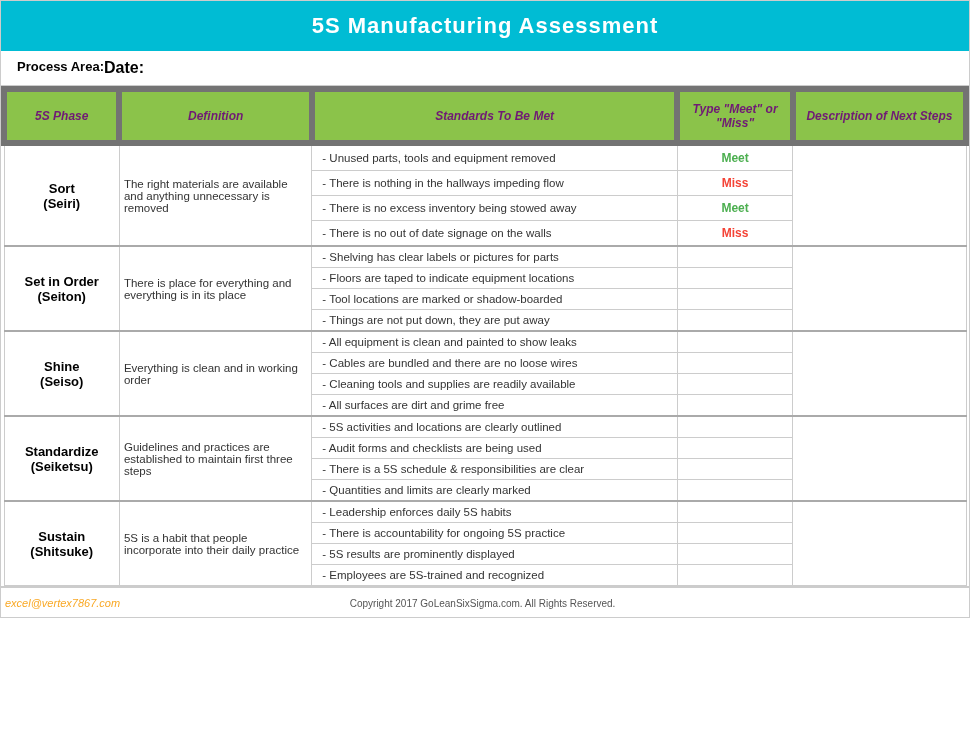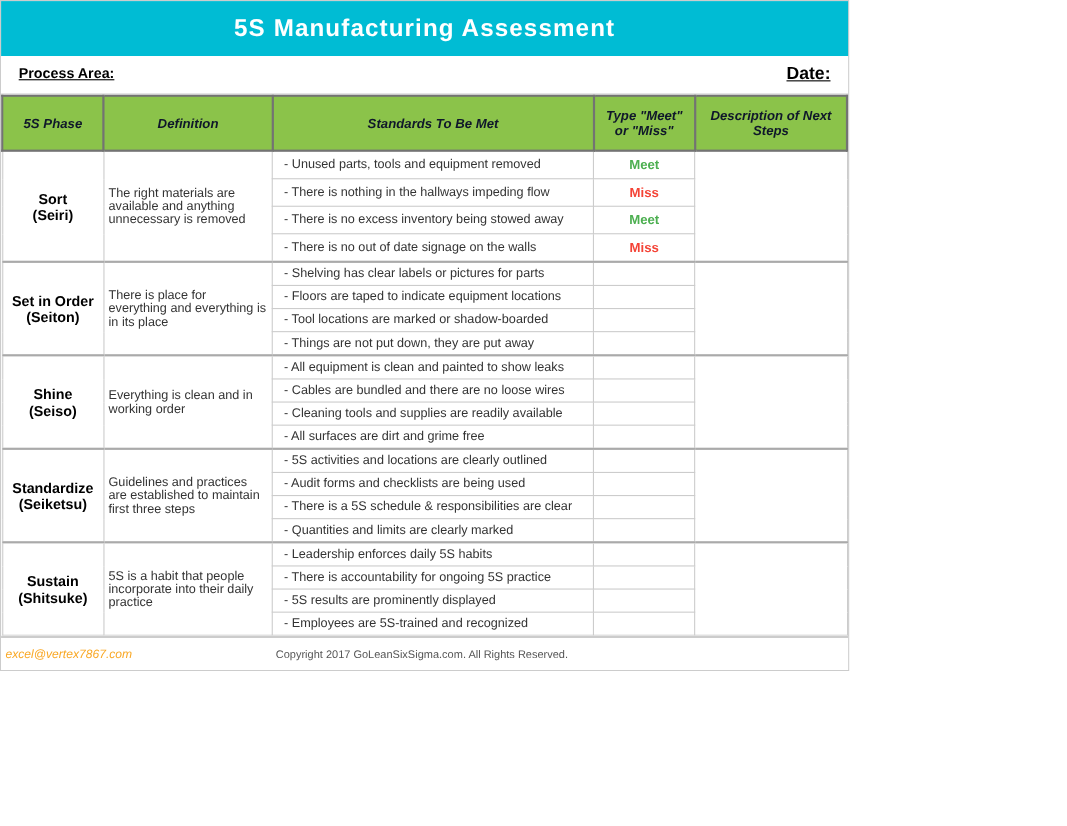--- a/index.html
+++ b/index.html
@@ -4,68 +4,66 @@
   <style>
     * { box-sizing: border-box; margin: 0; padding: 0; }
     body {
       font-family: Arial, sans-serif;
       font-size: 12px;
       background: #fff;
       width: 970px;
       min-height: 751px;
     }
     .page-wrapper {
-      width: 772px;
+      width: 970px;
       background: #fff;
       border: 1px solid #ccc;
     }
     .title-bar {
       background: #00bcd4;
       text-align: center;
       padding: 12px 8px;
     }
     .title-bar h1 {
       color: #fff;
       font-size: 22px;
       font-weight: bold;
       letter-spacing: 1px;
     }
     .meta-row {
       display: flex;
-      justify-content: space-between;
       padding: 8px 16px;
       background: #fff;
       border-bottom: 1px solid #ccc;
-      text-decoration: underline;
     }
     .meta-row .process-area {
       font-weight: bold;
       font-size: 13px;
     }
     .meta-row .date-label {
       font-weight: bold;
       font-size: 16px;
     }
     .table-container {
       width: 100%;
       overflow: hidden;
     }
     table {
       width: 100%;
       border-collapse: collapse;
       table-layout: fixed;
     }
     thead tr th {
       background: #8bc34a;
-      color: #0f172a;
+      color: #701a75;
       font-weight: bold;
       font-style: italic;
       text-align: center;
       padding: 10px 6px;
-      border: 2px solid #737373;
+      border: 6px solid #737373;
       vertical-align: middle;
     }
     th:nth-child(1) { width: 12%; }
     th:nth-child(2) { width: 20%; }
     th:nth-child(3) { width: 38%; }
     th:nth-child(4) { width: 12%; }
     th:nth-child(5) { width: 18%; }
 
     tbody tr td {
       border: 1px solid #ccc;

